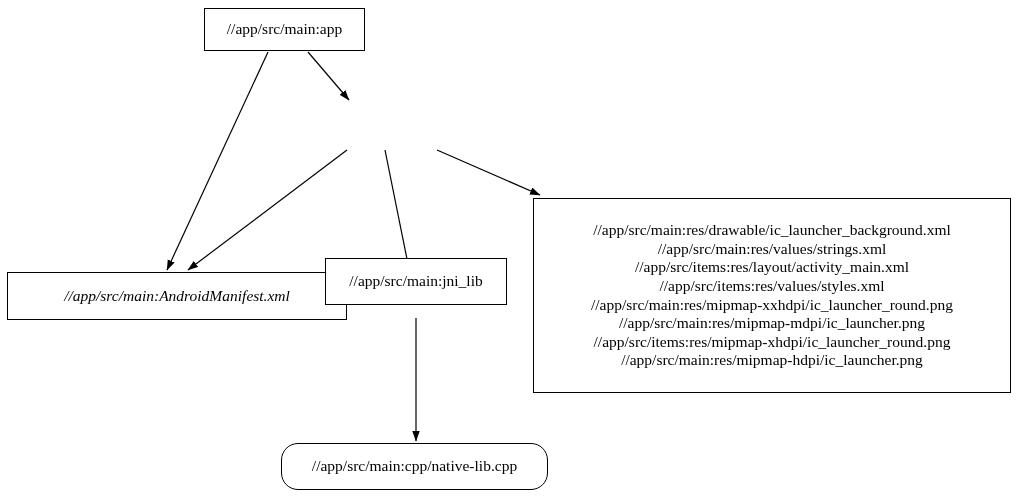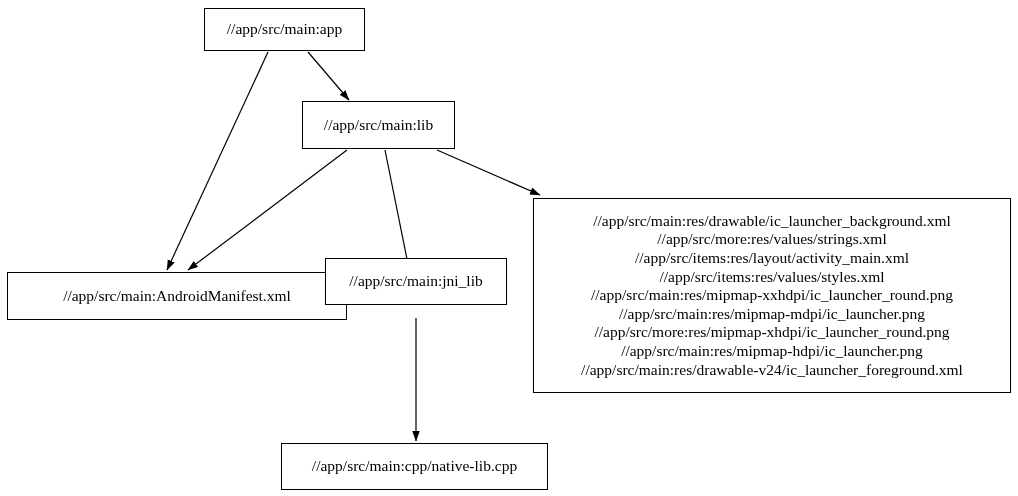--- a/index.html
+++ b/index.html
@@ -35,24 +35,24 @@
     font-size: 15.5px;
     line-height: 18.6px;
     white-space: nowrap;
   }
   .node.multiline {
     flex-direction: column;
     justify-content: center;
   }
   #node-app            { left: 204px; top:   8px; width: 161px; height: 43px; }
   #node-lib            { left: 302px; top: 101px; width: 153px; height: 48px; }
-  #node-manifest       { left:   7px; top: 272px; width: 340px; height: 48px; }
+  #node-manifest       { left:   7px; top: 272px; width: 340px; height: 48px; font-style: italic; }
   #node-jni-lib        { left: 325px; top: 258px; width: 182px; height: 47px; }
   #node-res-group      { left: 533px; top: 198px; width: 478px; height: 195px; }
-  #node-native-lib-cpp { left: 281px; top: 443px; width: 267px; height: 47px; }
+  #node-native-lib-cpp { left: 281px; top: 443px; width: 267px; height: 47px; border-radius: 17px; }
   .edge-line {
     stroke: #000000;
     stroke-width: 1.2;
     fill: none;
   }
 </style>
 </head>
 <body>
 
 <div id="canvas">
@@ -68,41 +68,37 @@
     <line class="edge-line" x1="347" y1="150" x2="188" y2="270" marker-end="url(#arrowhead)"></line>
     <line class="edge-line" x1="385" y1="150" x2="409" y2="269" marker-end="url(#arrowhead)"></line>
     <line class="edge-line" x1="437" y1="150" x2="540" y2="195" marker-end="url(#arrowhead)"></line>
     <line class="edge-line" x1="416" y1="318" x2="416" y2="441" marker-end="url(#arrowhead)"></line>
   </svg>
 
   <div class="node" id="node-app">
     <span>//app/src/main:app</span>
   </div>
 
-  <div class="node" id="node-lib">
-    <span>//app/src/main:lib</span>
-  </div>
 
   <div class="node" id="node-manifest">
     <span>//app/src/main:AndroidManifest.xml</span>
   </div>
 
   <div class="node" id="node-jni-lib">
     <span>//app/src/main:jni_lib</span>
   </div>
 
   <div class="node multiline" id="node-res-group">
     <span>//app/src/main:res/drawable/ic_launcher_background.xml</span>
-    <span>//app/src/more:res/values/strings.xml</span>
+    <span>//app/src/main:res/values/strings.xml</span>
     <span>//app/src/items:res/layout/activity_main.xml</span>
     <span>//app/src/items:res/values/styles.xml</span>
     <span>//app/src/main:res/mipmap-xxhdpi/ic_launcher_round.png</span>
     <span>//app/src/main:res/mipmap-mdpi/ic_launcher.png</span>
-    <span>//app/src/more:res/mipmap-xhdpi/ic_launcher_round.png</span>
+    <span>//app/src/items:res/mipmap-xhdpi/ic_launcher_round.png</span>
     <span>//app/src/main:res/mipmap-hdpi/ic_launcher.png</span>
-    <span>//app/src/main:res/drawable-v24/ic_launcher_foreground.xml</span>
   </div>
 
   <div class="node" id="node-native-lib-cpp">
     <span>//app/src/main:cpp/native-lib.cpp</span>
   </div>
 
 </div>
 
 </body></html>

